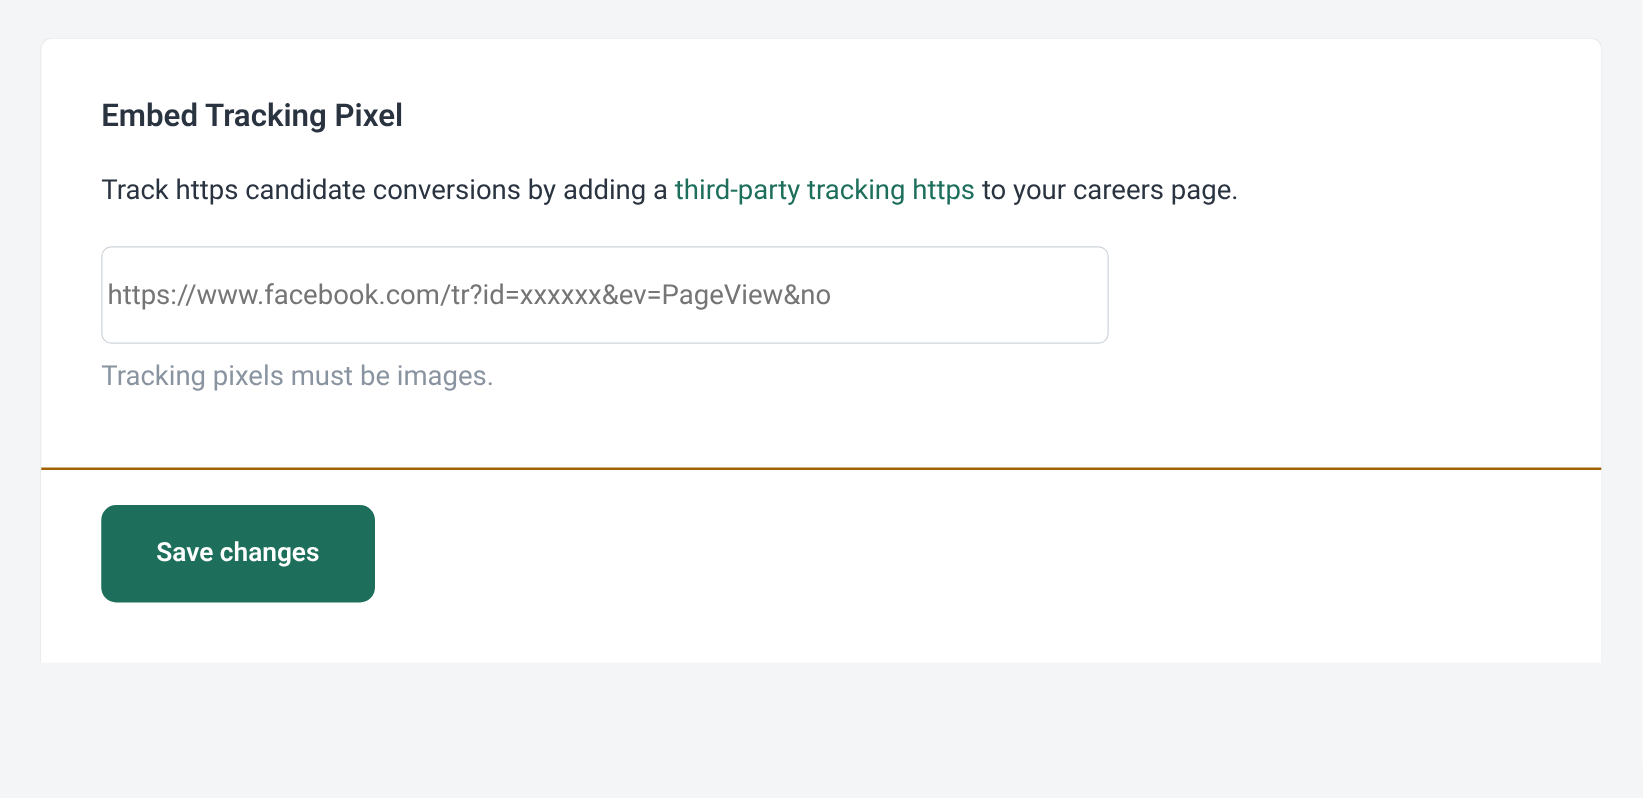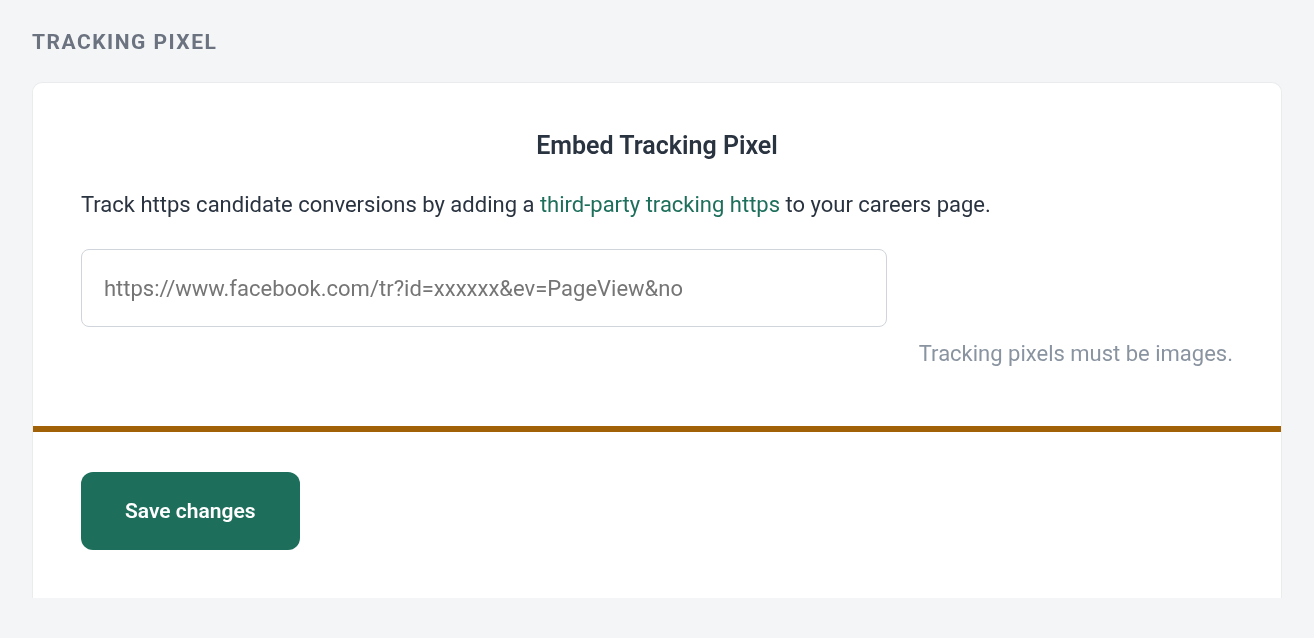--- a/index.html
+++ b/index.html
@@ -38,21 +38,20 @@
 
     .card-body {
       padding: 48px 48px 60px 48px;
     }
 
     .card-title {
       font-size: 25px;
       font-weight: 600;
       color: #2a3340;
       margin-bottom: 28px;
-      text-align: center;
     }
 
     .description {
       font-size: 22px;
       line-height: 1.5;
       color: #2a3340;
       margin-bottom: 28px;
     }
 
     .description .link {
@@ -62,41 +61,40 @@
     }
 
     .input-wrapper {
       margin-bottom: 14px;
     }
 
     .text-input {
       width: 806px;
       max-width: 100%;
       height: 78px;
-      padding: 0 22px;
+      padding: 0 4px;
       font-size: 22px;
       color: #4c1d95;
       background-color: #ffffff;
       border: 1px solid #cfd5db;
       border-radius: 8px;
       outline: none;
       font-family: inherit;
     }
 
     .helper-text {
       font-size: 22px;
       color: #8a94a0;
       margin-top: 14px;
-      text-align: right;
     }
 
     .card-footer {
-      border-top: 6px solid #a16207;
+      border-top: 2px solid #a16207;
       background-color: #ffffff;
-      padding: 40px 48px 48px 48px;
+      padding: 28px 48px 48px 48px;
     }
 
     .save-btn {
       display: inline-flex;
       align-items: center;
       justify-content: center;
       height: 78px;
       padding: 0 44px;
       background-color: #1d6f5c;
       color: #ffffff;
@@ -105,21 +103,20 @@
       border: none;
       border-radius: 12px;
       cursor: pointer;
       font-family: inherit;
     }
   </style>
 </head>
 <body>
 
 <div class="page-container">
-  <div class="section-label">TRACKING PIXEL</div>
 
   <div class="card">
     <div class="card-body">
       <h2 class="card-title">Embed Tracking Pixel</h2>
 
       <p class="description">
         <span>Track https candidate conversions by adding a </span><a class="link">third-party tracking https</a><span> to your careers page.</span>
       </p>
 
       <div class="input-wrapper">

